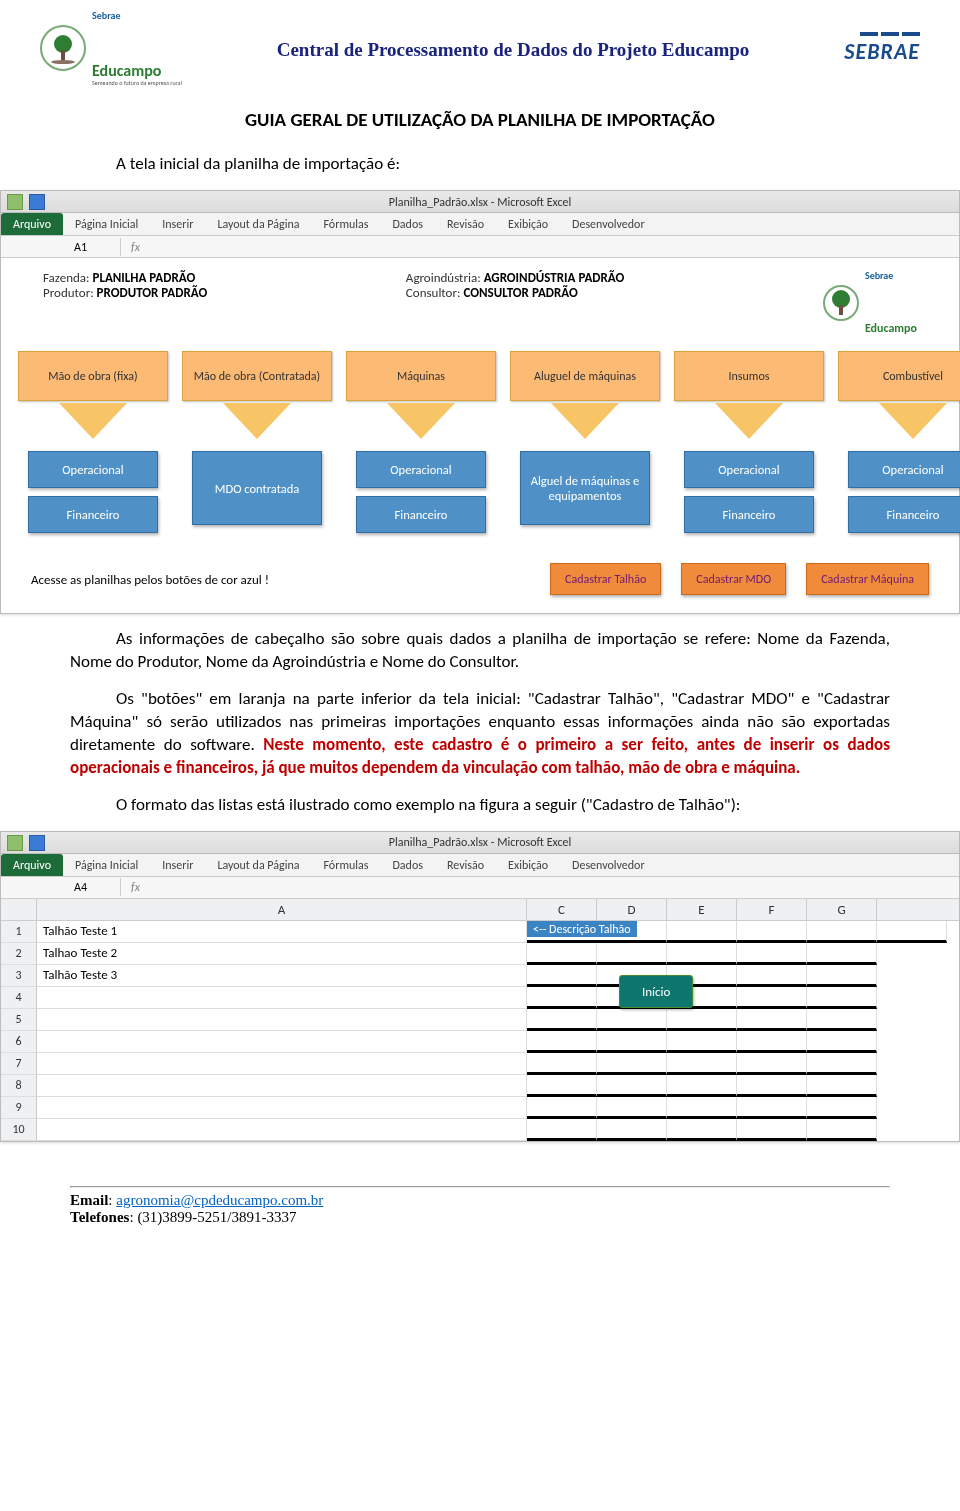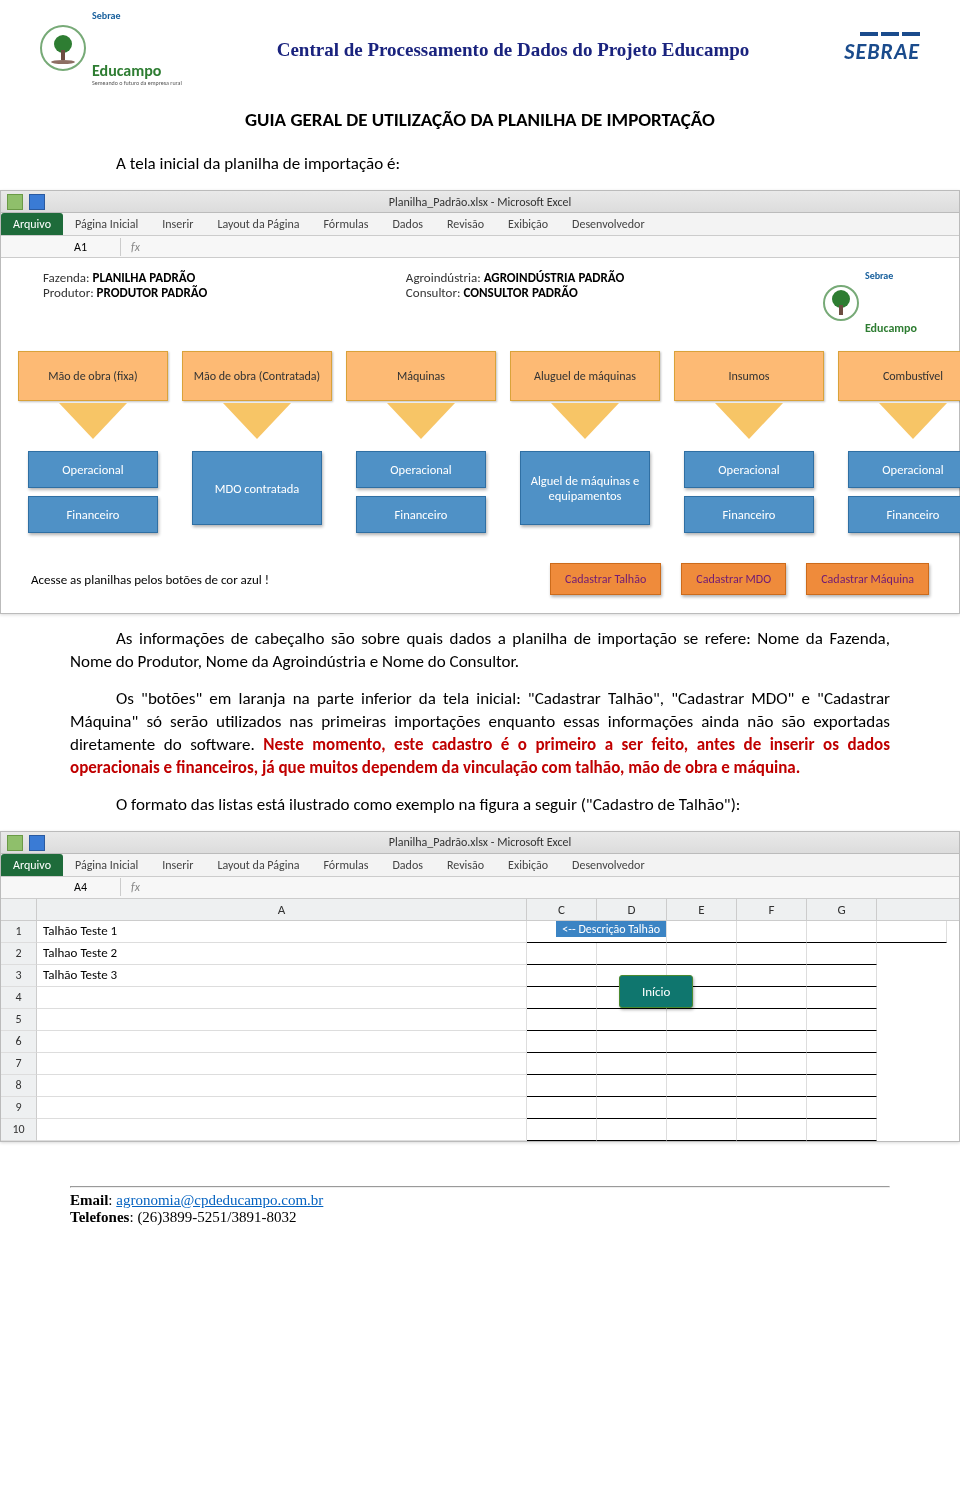--- a/index.html
+++ b/index.html
@@ -61,21 +61,21 @@
 
   
   .grid-shot .sheet-body { padding: 0; }
   .grid-head { display: flex; background: #eef0f1; border-bottom: 1px solid #ccc; }
   .grid-head .rownum-col { width: 36px; border-right: 1px solid #ccc; background: #eef0f1; }
   .grid-head .colA { width: 490px; text-align: center; border-right: 1px solid #ccc; padding: 3px 0; font-size: 13px; color: #333; }
   .grid-head .col { width: 70px; text-align: center; border-right: 1px solid #ccc; padding: 3px 0; font-size: 13px; color: #333; }
   .grid-row { display: flex; height: 22px; }
   .grid-row .rownum { width: 36px; text-align: center; font-size: 12px; color: #333; background: #eef0f1; border-right: 1px solid #ccc; border-bottom: 1px solid #ddd; display: flex; align-items: center; justify-content: center; }
   .grid-row .cellA { width: 490px; border-right: 1px solid #ddd; border-bottom: 1px solid #ddd; padding: 2px 6px; font-size: 13px; }
-  .grid-row .cell { width: 70px; border-right: 1px solid #ddd; border-bottom: 1px solid #000000; padding: 2px 6px; font-size: 13px; text-align: right; }
+  .grid-row .cell { width: 70px; border-right: 1px solid #ddd; border-bottom: 3px solid #000000; padding: 2px 6px; font-size: 13px; }
   .cell-badge { background: #3b84c4; color: #fff; padding: 1px 6px; font-size: 12px; }
   .green-btn { background: #0f766e; border: 1px solid #4a8a30; color: #fff; padding: 8px 22px; font-size: 13px; border-radius: 3px; box-shadow: 1px 2px 3px rgba(0,0,0,.3); position: absolute; }
   .grid-wrap { position: relative; }
 
   
   .doc-footer { padding: 30px 70px 20px; font-family: "Times New Roman", serif; font-size: 15px; }
   .doc-footer hr { margin-bottom: 4px; }
   .doc-footer a { color: #0563c1; text-decoration: underline; }
 </style>
 </head>
@@ -344,14 +344,14 @@
           </div>
         </div>
     <div class="green-btn" style="left:618px; top:76px;">Início</div>
   </div>
 </div>
 </div>
 
 <div class="doc-footer">
   <hr>
   <div><b>Email</b>: <a href="#">agronomia@cpdeducampo.com.br</a></div>
-  <div><b>Telefones</b>: <span>(26)3899-5251/3891-8032</span></div>
+  <div><b>Telefones</b>: <span>(31)3899-5251/3891-3337</span></div>
 </div>
 
 </body></html>

